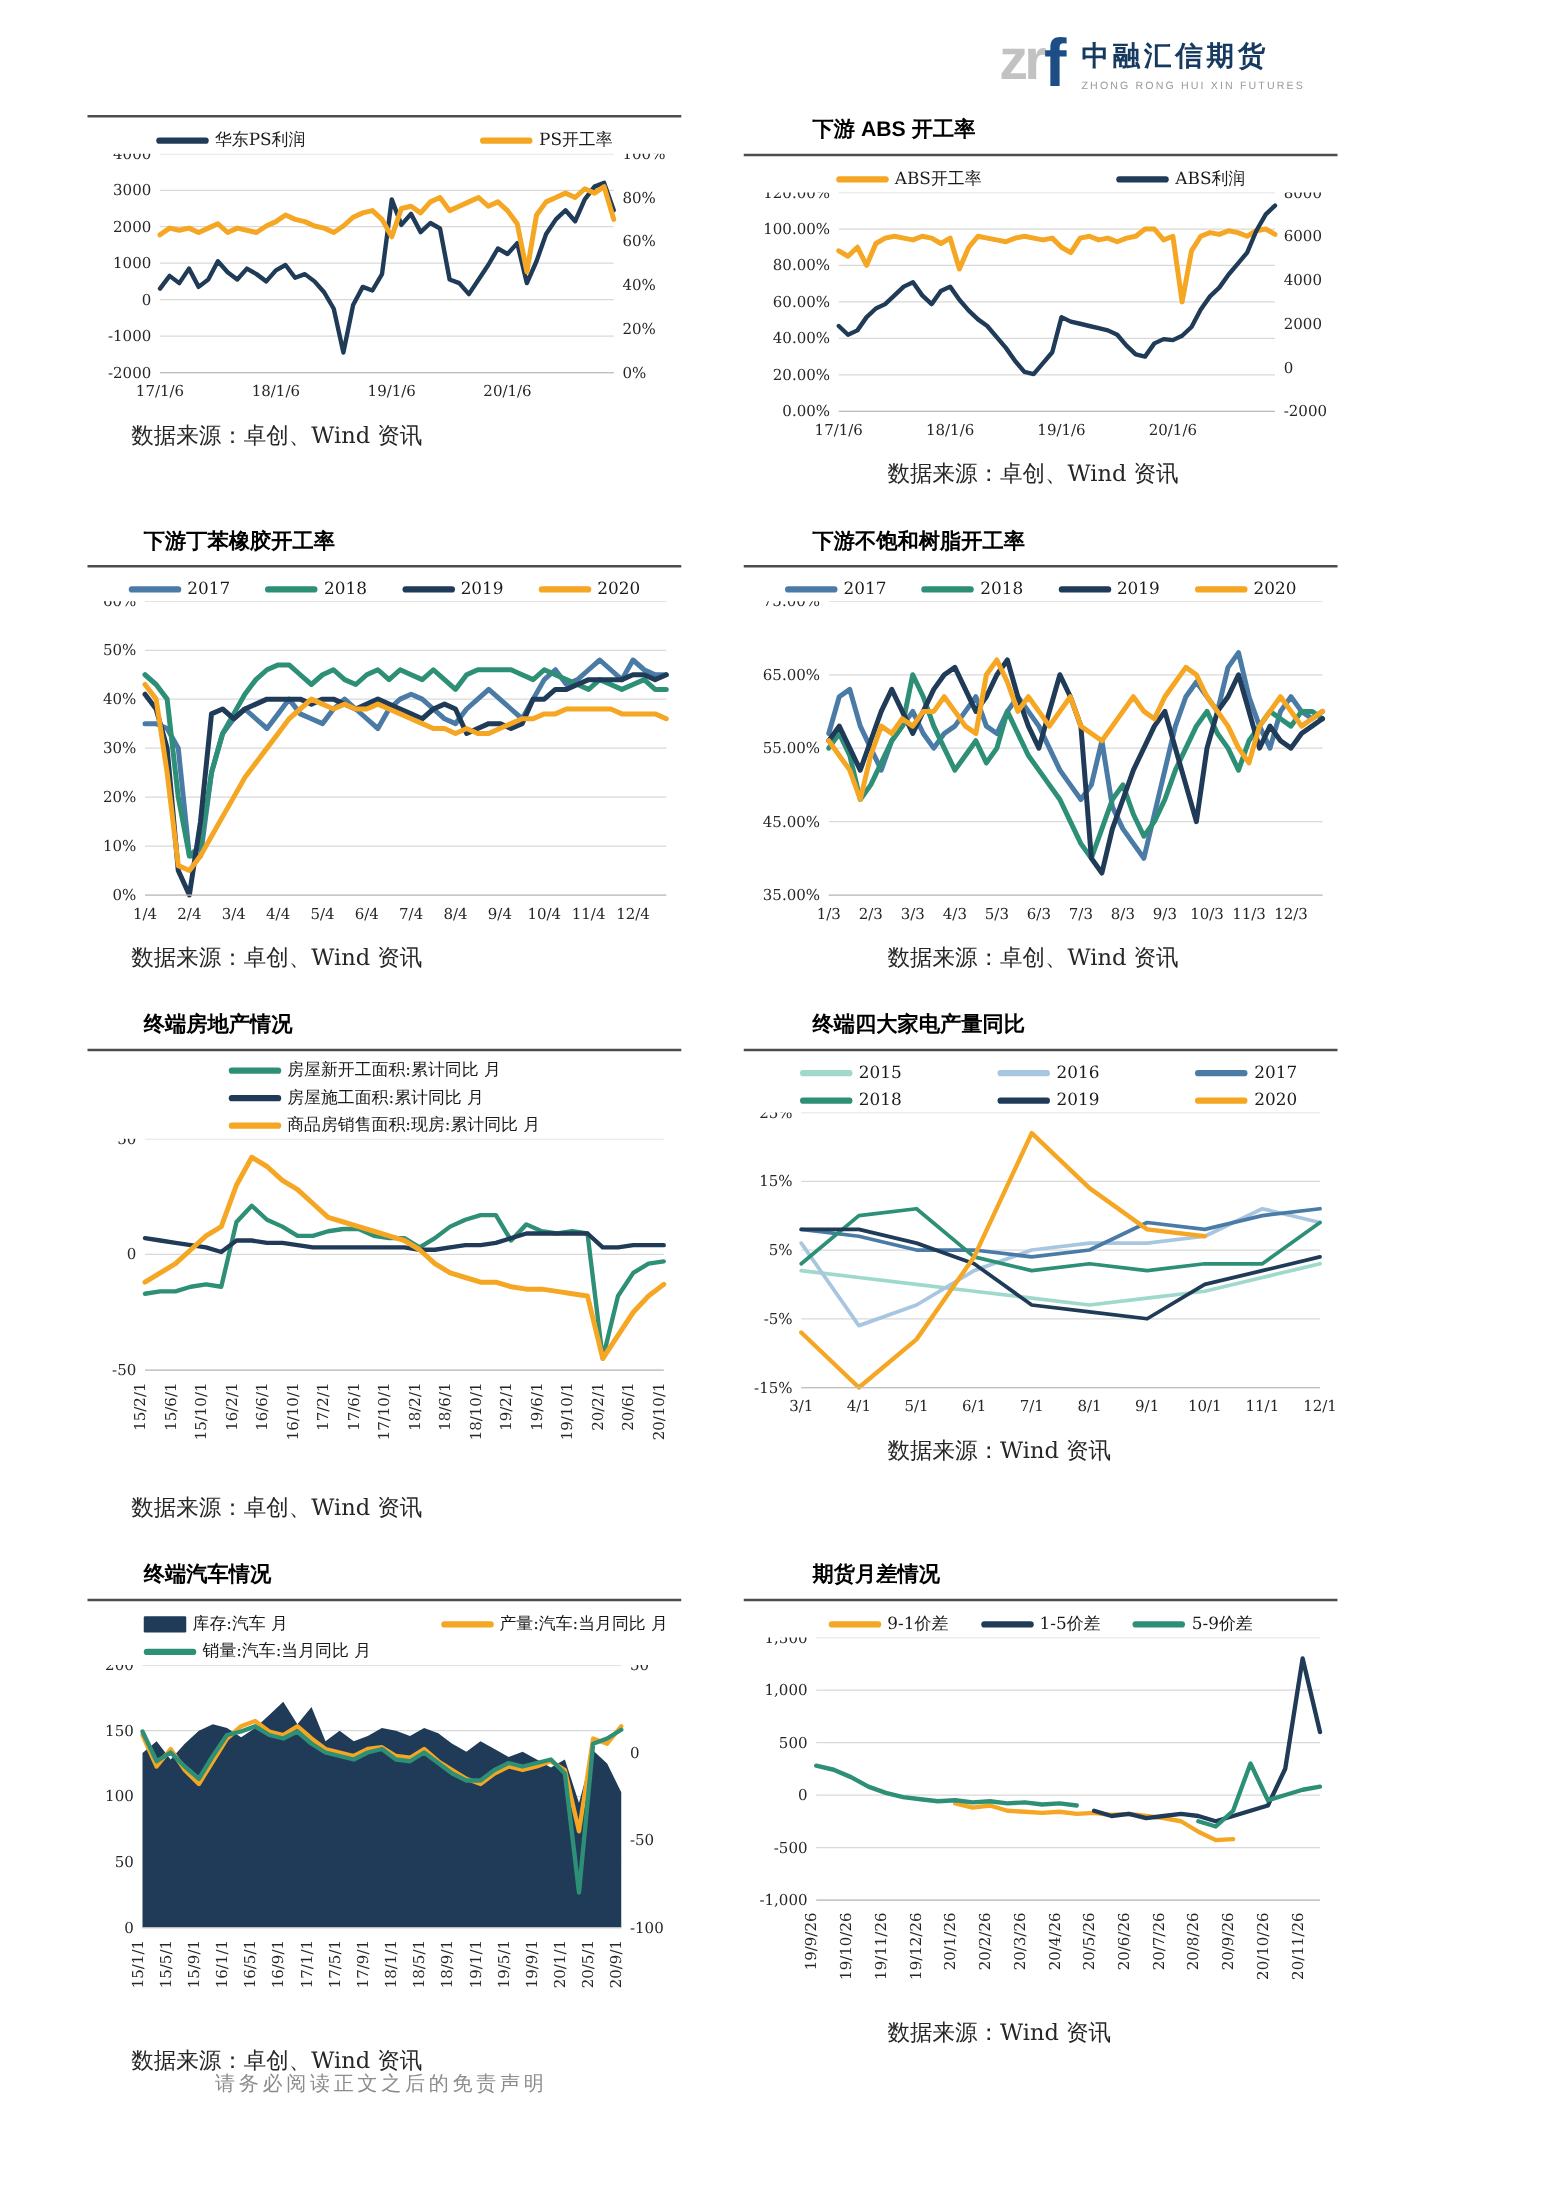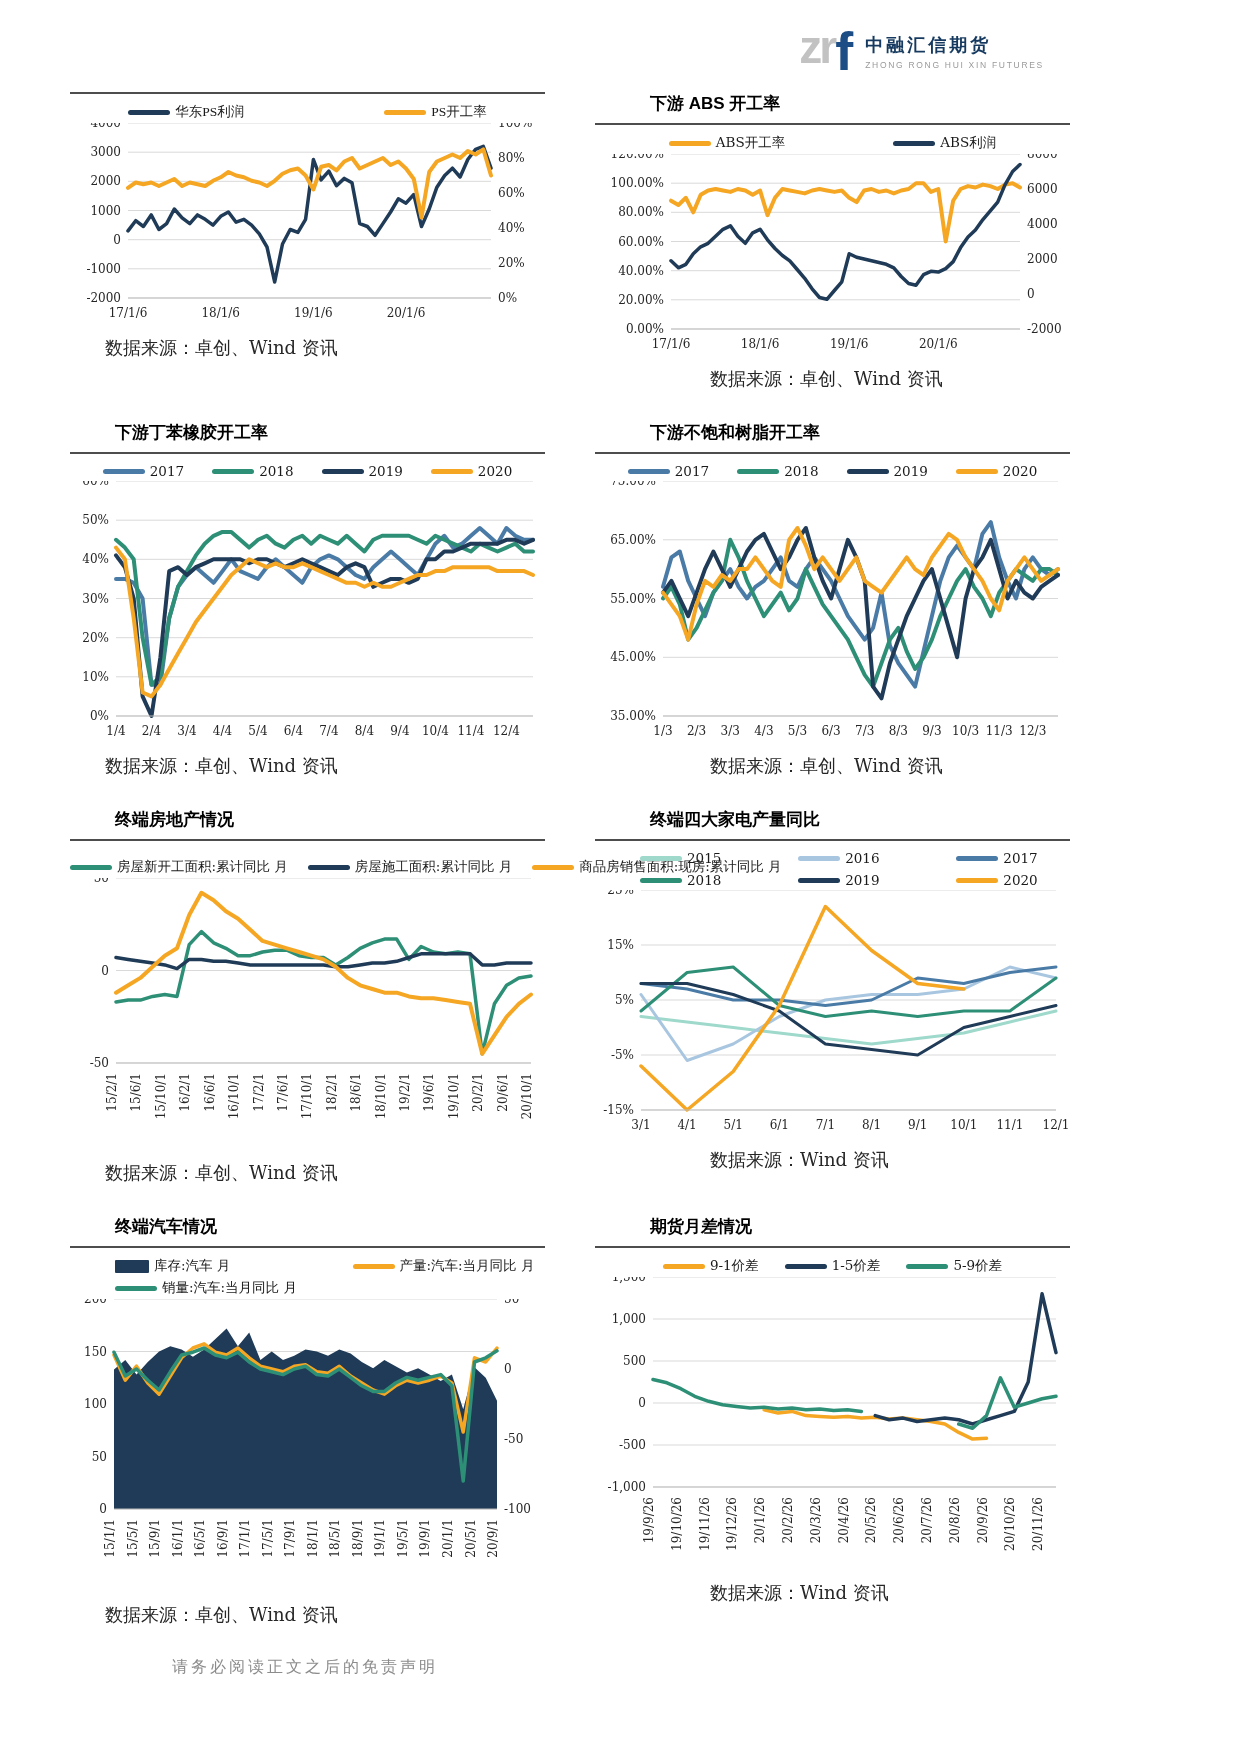--- a/index.html
+++ b/index.html
@@ -3,36 +3,36 @@
 <meta charset="utf-8">
 <style>
   html,body{margin:0;padding:0}
   body{width:1240px;height:1754px;position:relative;background:#fff;overflow:hidden;
        font-family:"DejaVu Serif","Liberation Serif",serif;color:#1a1a1a}
   
   .logo{position:absolute;top:24px;right:196px;display:flex;align-items:center;gap:12px}
   .logo-mark{font-family:"Liberation Sans",sans-serif;font-weight:800;line-height:1;display:flex;align-items:flex-start}
   .logo-mark .zr{color:#c2c2c2;font-size:46px;letter-spacing:-3px}
   .logo-mark .f{color:#1c4e85;font-size:54px;margin-left:1px}
-  .logo-text .cn{font-family:"Liberation Sans",sans-serif;font-weight:700;font-size:18px;color:#163a5f;letter-spacing:3px}
+  .logo-text .cn{font-family:"Liberation Sans",sans-serif;font-weight:700;font-size:22px;color:#163a5f;letter-spacing:3px}
   .logo-text .en{font-family:"Liberation Sans",sans-serif;font-size:8.5px;color:#9a9a9a;letter-spacing:1.7px;margin-top:3px}
   
   .grid{position:absolute;left:70px;top:92px;width:1000px;display:grid;
         grid-template-columns:475px 475px;column-gap:50px}
   .block{margin-bottom:30px}
   .ctitle{font-family:"Liberation Sans",sans-serif;font-weight:700;font-size:17px;color:#000;
           padding-left:45px;margin:0 0 8px 0}
   .block.rcol .ctitle{padding-left:55px}
   .rule{border-top:2px solid #4d4d4d;height:0}
   .legend{margin:9px 0 2px 0;font-size:13.5px;color:#1a1a1a}
   .lg-item{display:flex;align-items:center;gap:5px;white-space:nowrap}
   .sw{display:inline-block;width:42px;height:5px;border-radius:2.5px;flex:0 0 auto}
   .sw-area{width:34px;height:13px;border-radius:1px}
   .lg-row{display:flex;flex-wrap:wrap;justify-content:center;align-items:center}
-  .lg-column{display:flex;flex-direction:row;gap:20px;width:max-content;margin:17px auto 2px}
+  .lg-column{display:flex;flex-direction:column;gap:4px;width:max-content;margin:6px auto 2px}
   .lg-grid3{display:flex;flex-wrap:wrap;row-gap:6px}
   .lg-grid3 .lg-item{width:33.3%;box-sizing:border-box;padding-left:45px}
   .lg-grid2{display:flex;flex-wrap:wrap;row-gap:4px}
   .lg-grid2 .lg-item{width:50%;box-sizing:border-box;padding-left:45px}
   .plot svg{display:block}
   .plot text{font-family:"DejaVu Serif","Liberation Serif",serif;font-size:12px;fill:#262626}
   .src{font-size:18px;color:#262626;padding-left:35px;margin-top:12px}
   .block.rcol .src{padding-left:115px}
   .footer{position:absolute;left:172px;top:1657px;font-size:16px;color:#8c8c8c;letter-spacing:3px}
 </style>
@@ -46,21 +46,21 @@
   </div>
   <div class="logo-text">
     <div class="cn">中融汇信期货</div>
     <div class="en">ZHONG RONG HUI XIN FUTURES</div>
   </div>
 </div>
 
 <div class="grid">
   <section class="block">
     <div class="rule"></div>
-    <div class="legend lg-row" style="gap: 17px 140px; font-family: Liberation Serif, serif;">
+    <div class="legend lg-row" style="gap: 17px 140px;">
         <div class="lg-item">
           <span class="sw" style="background: rgb(31, 59, 87);"></span>
           <span>华东PS利润</span>
         </div>
         <div class="lg-item">
           <span class="sw" style="background: rgb(245, 166, 35);"></span>
           <span>PS开工率</span>
         </div>
       </div>
     <div class="plot">

